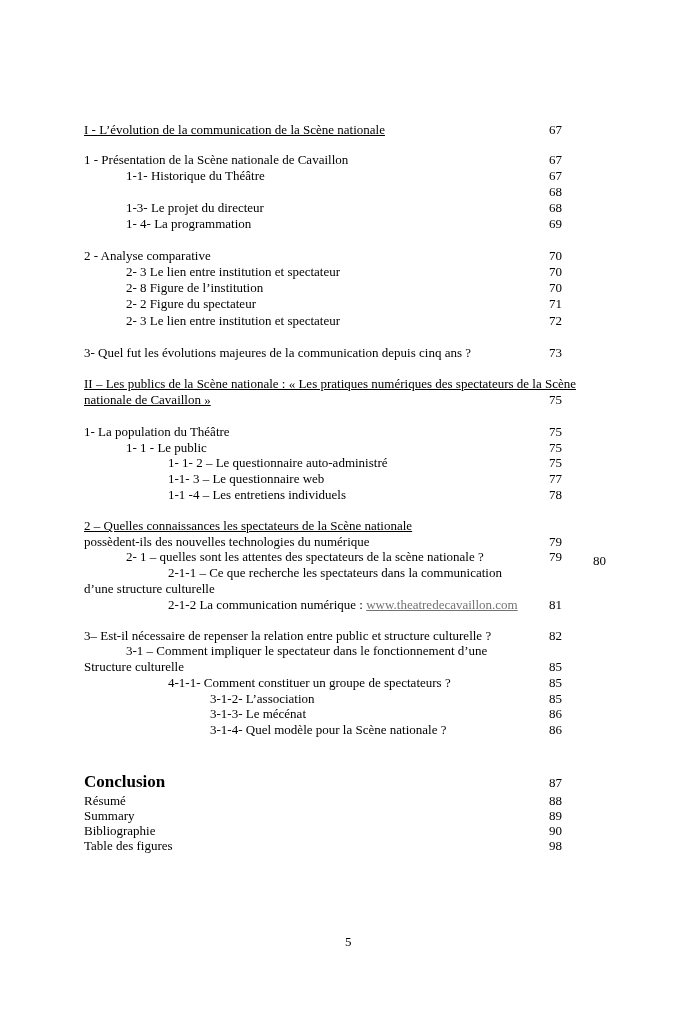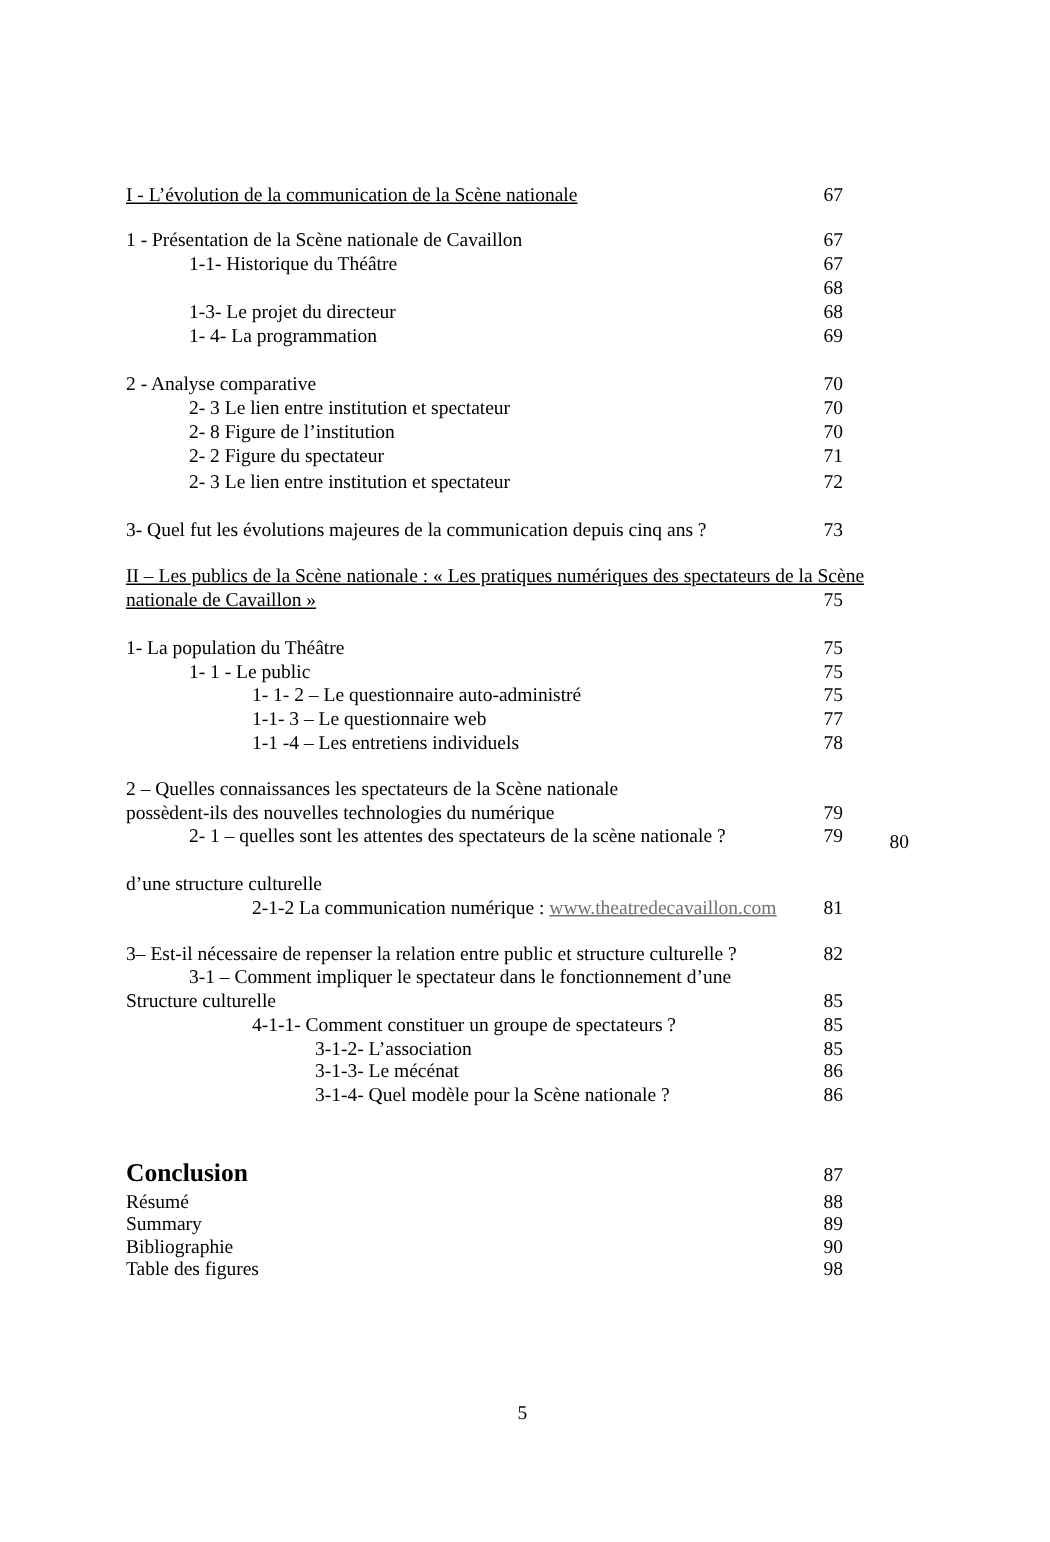--- a/index.html
+++ b/index.html
@@ -55,25 +55,26 @@
   <div class="num" style="top:424px;">75</div>
   <div class="line" style="left:126px;top:440px;">1- 1 - Le public</div>
   <div class="num" style="top:440px;">75</div>
   <div class="line" style="left:168px;top:455px;">1- 1- 2 – Le questionnaire auto-administré</div>
   <div class="num" style="top:455px;">75</div>
   <div class="line" style="left:168px;top:471px;">1-1- 3 – Le questionnaire web</div>
   <div class="num" style="top:471px;">77</div>
   <div class="line" style="left:168px;top:487px;">1-1 -4 – Les entretiens individuels</div>
   <div class="num" style="top:487px;">78</div>
 
-  <div class="line" style="left:84px;top:518px;">2 – Quelles connaissances les spectateurs de la Scène nationale</div>
+  <div class="line" style="left:84px;top:518px;text-decoration:underline;">2 – Quelles connaissances les spectateurs de la Scène nationale</div>
   <div class="line" style="left:84px;top:534px;">possèdent-ils des nouvelles technologies du numérique</div>
   <div class="num" style="top:534px;">79</div>
   <div class="line" style="left:126px;top:549px;">2- 1 – quelles sont les attentes des spectateurs de la scène nationale ?</div>
   <div class="num" style="top:549px;">79</div>
+  <div class="line" style="left:168px;top:565px;">2-1-1 – Ce que recherche les spectateurs dans la communication</div>
   <div class="line" style="left:84px;top:581px;"> d’une structure culturelle</div>
   <div class="num" style="top:553px;margin-left:44px;">80</div>
   <div class="line" style="left:168px;top:597px;"><span>2-1-2 La communication numérique : </span><span class="link">www.theatredecavaillon.com</span></div>
   <div class="num" style="top:597px;">81</div>
 
   <div class="line" style="left:84px;top:628px;">3– Est-il nécessaire de repenser la relation entre public et structure culturelle ?</div>
   <div class="num" style="top:628px;">82</div>
   <div class="line" style="left:126px;top:643px;">3-1 – Comment impliquer le spectateur dans le fonctionnement d’une</div>
   <div class="line" style="left:84px;top:659px;"> Structure culturelle</div>
   <div class="num" style="top:659px;">85</div>

